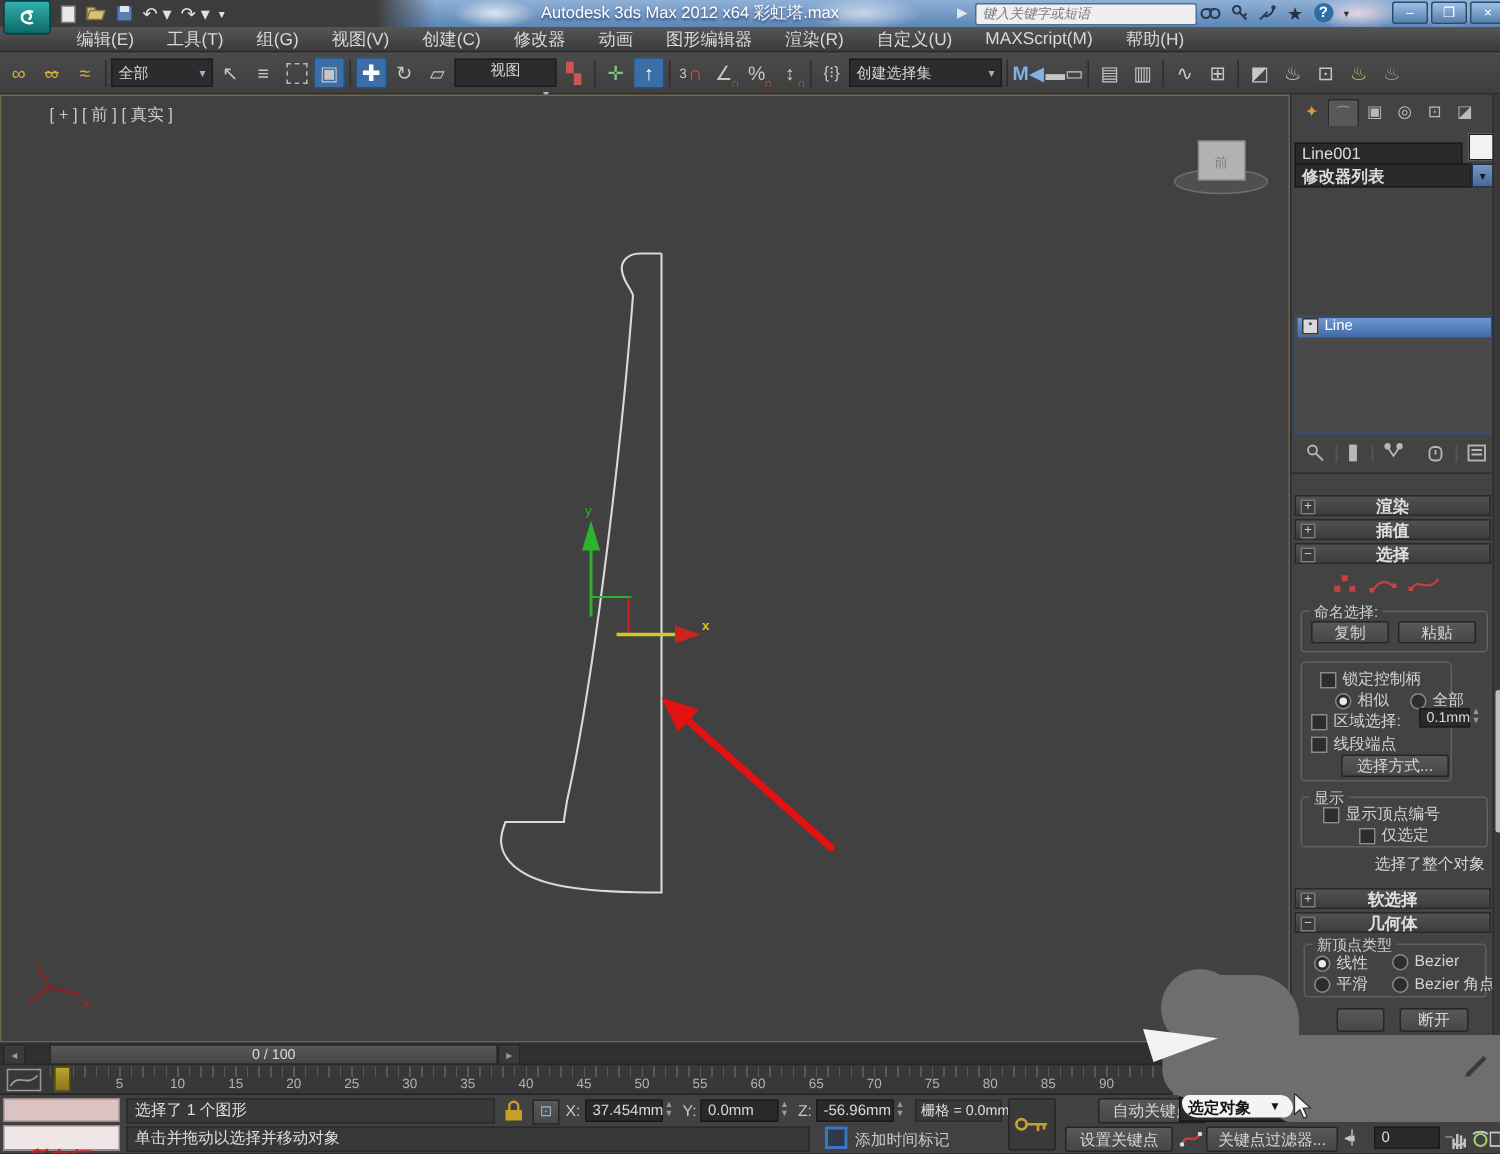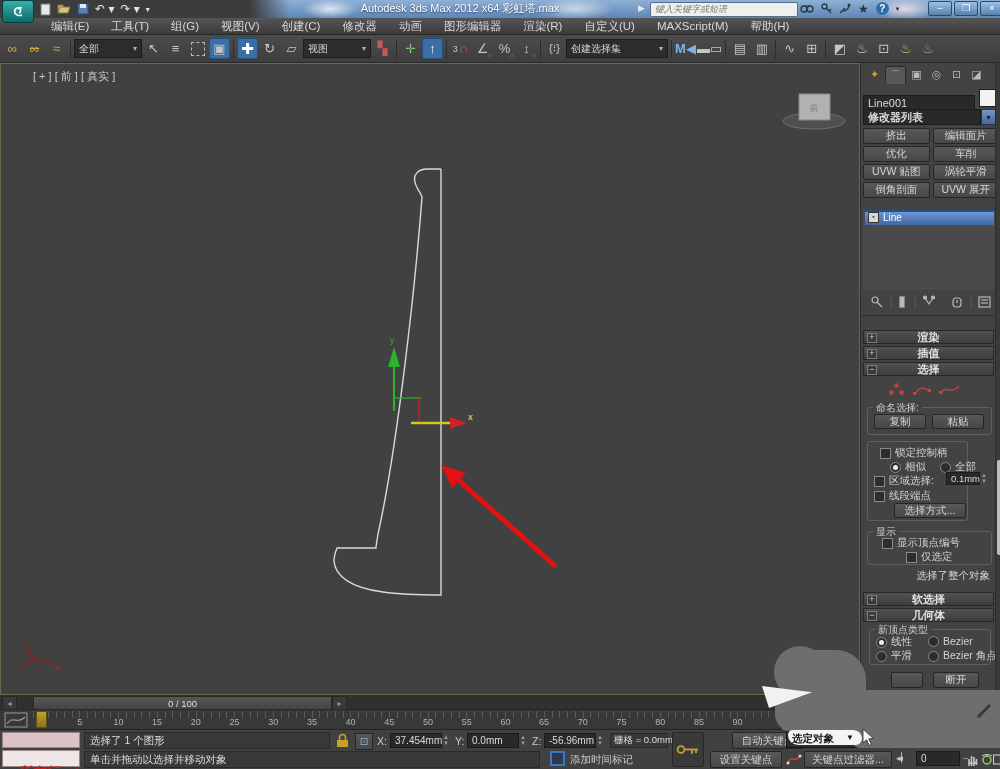--- a/index.html
+++ b/index.html
@@ -79,21 +79,21 @@
      border:1px solid #282828;color:#ddd;font-size:9.5px;display:flex;align-items:center;justify-content:center;}
   .tsbtn{width:13px;height:12px;background:#3a3a3a;border:1px solid #282828;color:#999;
      font-size:8px;display:flex;align-items:center;justify-content:center;}
   #ruler{left:0;top:710px;width:860px;height:20px;background:#383838;border-bottom:1px solid #242424;box-sizing:border-box;}
   #ticks{position:absolute;left:33px;top:1px;width:772px;height:7px;
     background:repeating-linear-gradient(90deg,#5a5a5a 0 1px,transparent 1px 7.74px);}
   #ruler-labels span{position:absolute;top:7px;transform:translateX(-50%);font-size:9px;color:#b3b3b3;}
   #marker{left:36px;top:711px;width:11px;height:17px;background:linear-gradient(#bba32d,#8a7420);border:1px solid #5e520f;box-sizing:border-box;}
   
   #statusbar{left:0;top:730px;width:1000px;height:39px;background:#414141;}
-  .inset{background:#383838;border:1px solid #2a2a2a;box-sizing:border-box;display:flex;align-items:flex-end;
+  .inset{background:#383838;border:1px solid #2a2a2a;box-sizing:border-box;display:flex;align-items:flex-start;
      padding:0 5px;color:#dedede;font-size:10.5px;white-space:nowrap;}
   .lbl{color:#c9c9c9;font-size:10.5px;}
   
   .blob{position:absolute;background:#6e6e6e;z-index:50;}
   .whitetri{position:absolute;z-index:55;background:#f2f2f2;
     clip-path:polygon(0% 0%,100% 28%,14% 100%);}
   .patch{position:absolute;z-index:60;background:#f4f4f4;border-radius:7px 12px 9px 14px;}
   svg{display:block;}
 </style>
 </head>
@@ -178,21 +178,21 @@
     <div class="ti">↖</div>
     <div class="ti">≡</div>
     <div class="ti">
         <span class="dash"></span>
       </div>
     <div class="ti on">▣</div>
     <div class="tsep"></div>
     <div class="ti on" style="font-weight:bold;font-size:15px;color:#fff;">✚</div>
     <div class="ti">↻</div>
     <div class="ti">▱</div>
-    <div class="tdd" style="width:58px;">
+    <div class="tdd" style="width:58px;flex-direction:column;">
       <span>视图</span>
         <span class="da">▾</span>
     </div>
     <div class="ti">
         <span style="color:#cc5555;">▚</span>
       </div>
     <div class="tsep"></div>
     <div class="ti" style="color:#7fc87f;">✛</div>
     <div class="ti on" style="color:#fff;">↑</div>
     <div class="tsep"></div>
@@ -280,30 +280,20 @@
     <div class="abs fld" style="left:2px;top:26px;width:112px;height:16px;margin-top:6px;">
       <span>Line001</span>
     </div>
     <div class="abs" style="left:118px;top:26px;width:16px;height:16px;background:#f2f2f2;border:1px solid #1d1d1d;"></div>
 
     <div class="abs fld" style="left:2px;top:46px;width:118px;height:16px;font-weight:bold;">
       <span>修改器列表</span>
     </div>
     <div class="abs" style="left:120px;top:46px;width:15px;height:16px;background:linear-gradient(#7396c4,#48679a);border:1px solid #22354f;color:#0e1a28;font-size:8px;text-align:center;line-height:15px;box-sizing:border-box;">▾</div>
 
-    <div id="modgrid" class="abs">
-        <span class="pbtn">挤出</span>
-        <span class="pbtn">编辑面片</span>
-        <span class="pbtn">优化</span>
-        <span class="pbtn">车削</span>
-        <span class="pbtn">UVW 贴图</span>
-        <span class="pbtn">涡轮平滑</span>
-        <span class="pbtn">倒角剖面</span>
-        <span class="pbtn">UVW 展开</span>
-      </div>
 
     <div class="abs" style="left:2px;top:147px;width:133px;height:80px;background:#4a4a4a;border:1px solid #265080;box-sizing:border-box;">
       <div style="margin:1px;height:13px;background:linear-gradient(#6f97d2,#3f68a6);display:flex;align-items:flex-start;gap:4px;padding:0 3px;">
         <span style="width:9px;height:9px;background:#d8d8d8;border:1px solid #333;display:inline-block;font-size:7px;line-height:8px;text-align:center;color:#444;">▪</span>
         <span style="color:#fff;font-size:10px;">Line</span>
       </div>
     </div>
 
     <svg class="abs" style="left:6px;top:231px;" width="128" height="16">
       <g stroke="#b8b8b8" fill="none" stroke-width="1.2">

